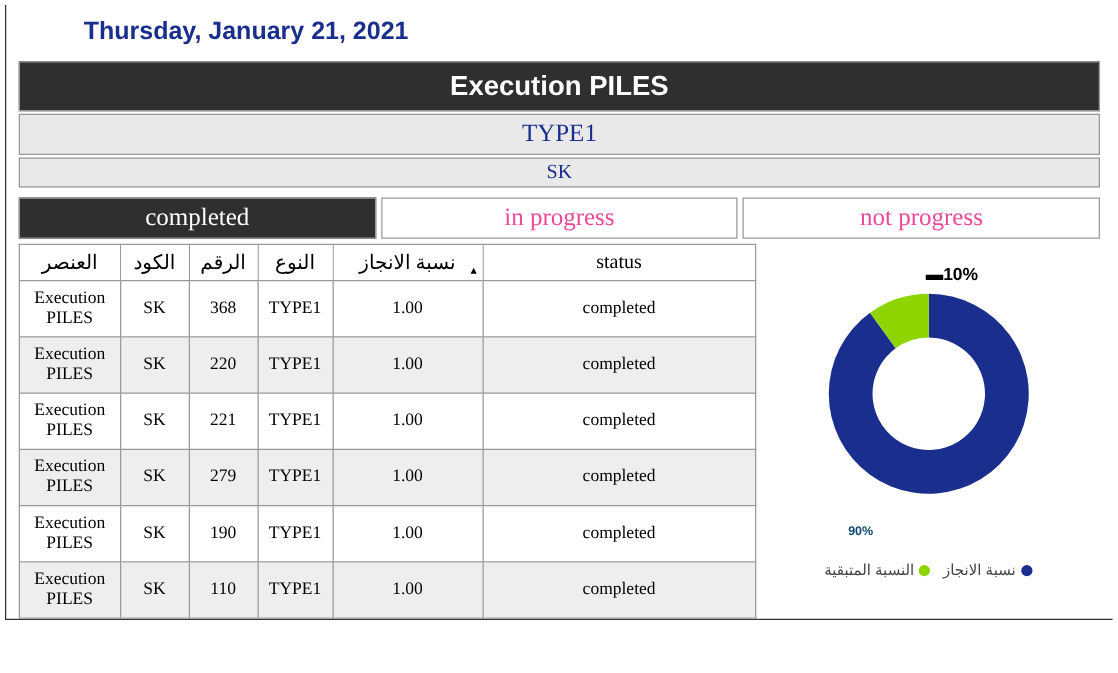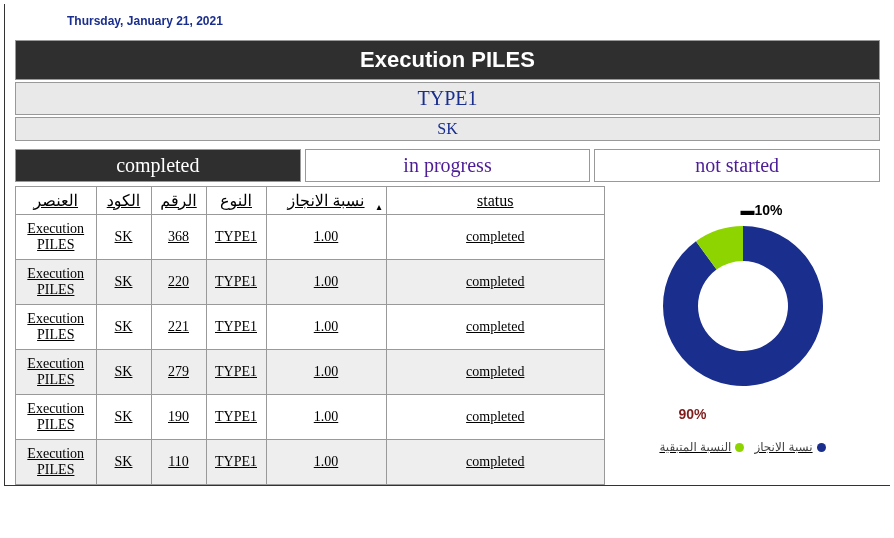--- a/index.html
+++ b/index.html
@@ -11,21 +11,21 @@
   .container {
     width: 886px;
     border-left: 1px solid #333;
     border-bottom: 1px solid #333;
     background: #fff;
   }
   .date {
     color: #1a2e8e;
     font-weight: bold;
     font-family: Arial, sans-serif;
-    font-size: 12px;
+    font-size: 20px;
     padding: 10px 0 8px 62px;
   }
   .title-bar {
     background: #2f2f2f;
     color: #fff;
     font-family: Arial, sans-serif;
     font-weight: bold;
     font-size: 22px;
     text-align: center;
     padding: 6px 0;
@@ -65,32 +65,31 @@
     margin: 8px 10px 0 10px;
     gap: 4px;
   }
   .tab {
     flex: 1;
     text-align: center;
     padding: 4px 0;
     font-size: 20px;
     border: 1px solid #999;
     background: #fff;
-    color: #4c1d95;
+    color: #ec4899;
     cursor: pointer;
   }
   .tab.active {
     background: #2f2f2f;
     color: #fff;
     font-family: Georgia, serif;
   }
   .content {
     display: flex;
     margin: 4px 10px 0 10px;
-    text-decoration: underline;
   }
   .table-wrap {
     width: 590px;
     border-top: 1px solid #999;
     border-left: 1px solid #999;
   }
   table {
     border-collapse: collapse;
     width: 100%;
     font-size: 14px;
@@ -145,22 +144,22 @@
     font-size: 14px;
     color: #000;
   }
   .pct-top .tick { font-weight: normal; }
   .pct-bottom {
     position: absolute;
     bottom: 4px;
     left: 46px;
     font-family: Arial, sans-serif;
     font-weight: bold;
-    font-size: 14px;
-    color: #7f1d1d;
+    font-size: 10px;
+    color: #0c4a6e;
   }
   .legend {
     margin-top: 14px;
     font-family: Arial, sans-serif;
     font-size: 12px;
     color: #444;
     display: flex;
     gap: 10px;
     direction: rtl;
   }
@@ -188,21 +187,21 @@
     <div>TYPE1</div>
   </div>
 
   <div class="row3">
     <div>SK</div>
   </div>
 
   <div class="tabs">
     <div class="tab active">completed</div>
     <div class="tab">in progress</div>
-    <div class="tab">not started</div>
+    <div class="tab">not progress</div>
   </div>
 
   <div class="content">
 
     <div class="table-wrap">
       <table>
         <thead>
           <tr>
             <th style="width:80px">العنصر</th>
             <th style="width:55px">الكود</th>

